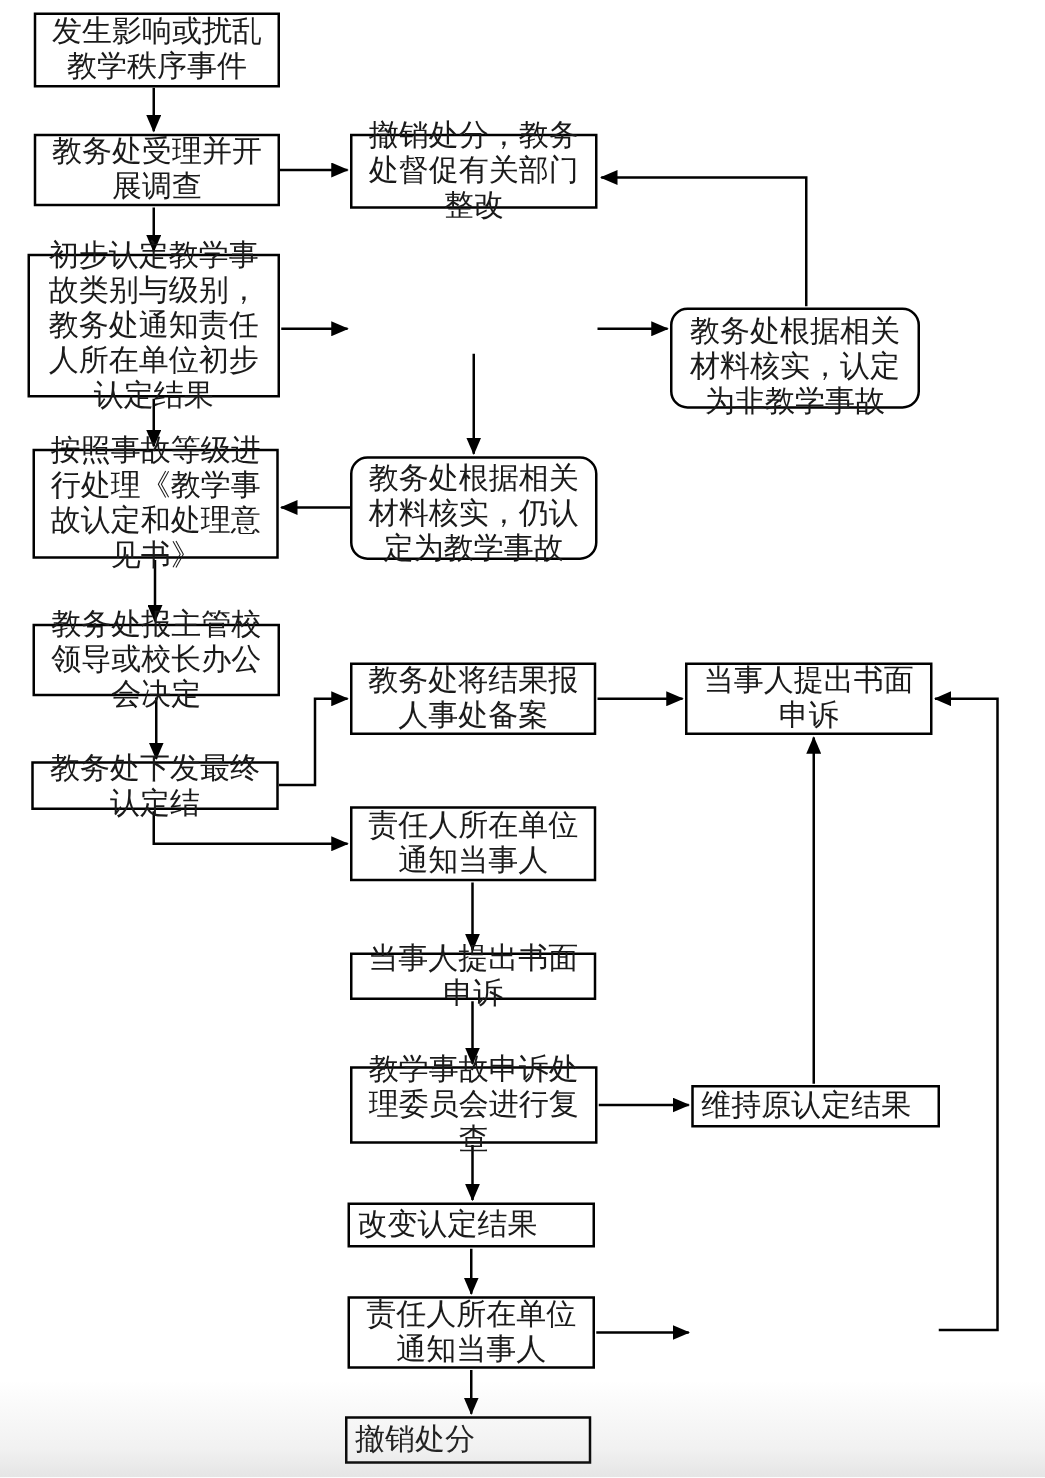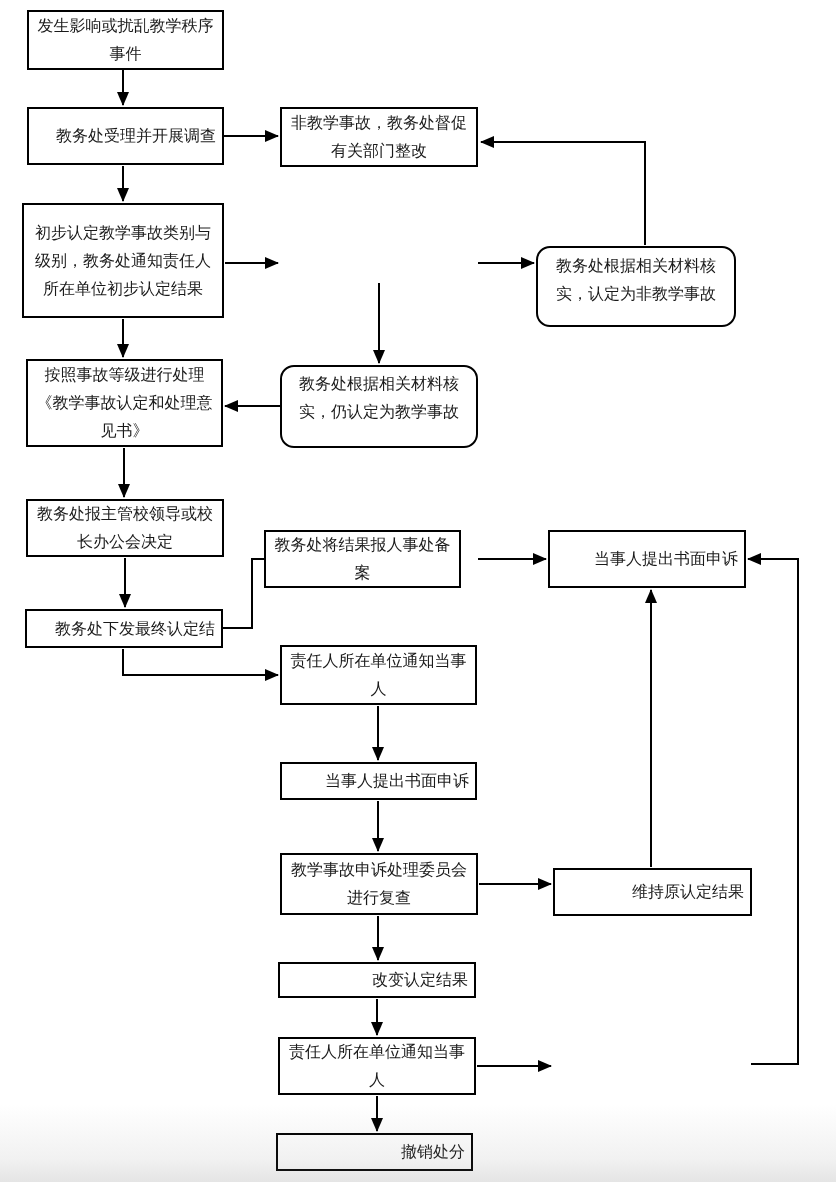--- a/index.html
+++ b/index.html
@@ -21,23 +21,23 @@
     width: 836px; height: 1182px;
     z-index: 1;
   }
   .node {
     position: absolute;
     box-sizing: border-box;
     background: #ffffff;
     border: 2.5px solid #000000;
     display: flex;
     align-items: center;
-    justify-content: flex-end;
+    justify-content: flex-start;
     text-align: center;
-    font-size: 16px;
+    font-size: 24px;
     line-height: 28px;
     color: #1a1a1a;
     padding: 1px 6px;
     z-index: 2;
   }
   .node.va-top {
     align-items: flex-start;
     padding-top: 4px;
     border-radius: 14px;
   }
@@ -92,21 +92,21 @@
 
   <div class="node" style="left:27px; top:10px; width:197px; height:60px;">
     <span>发生影响或扰乱教学秩序事件</span>
   </div>
 
   <div class="node" style="left:27px; top:107px; width:197px; height:58px;">
     <span>教务处受理并开展调查</span>
   </div>
 
   <div class="node" style="left:280px; top:107px; width:198px; height:60px;">
-    <span>非教学事故，教务处督促有关部门整改</span>
+    <span>撤销处分，教务处督促有关部门整改</span>
   </div>
 
   <div class="node" style="left:22px; top:203px; width:202px; height:115px;">
     <span>初步认定教学事故类别与级别，教务处通知责任人所在单位初步认定结果</span>
   </div>
 
 
   <div class="node va-top" style="left:536px; top:246px; width:200px; height:81px;">
     <span>教务处根据相关材料核实，认定为非教学事故</span>
   </div>
@@ -120,41 +120,41 @@
   </div>
 
   <div class="node" style="left:26px; top:499px; width:198px; height:58px;">
     <span>教务处报主管校领导或校长办公会决定</span>
   </div>
 
   <div class="node" style="left:25px; top:609px; width:198px; height:39px;">
     <span>教务处下发最终认定结</span>
   </div>
 
-  <div class="node" style="left:264px; top:530px; width:197px; height:58px;">
+  <div class="node" style="left:280px; top:530px; width:197px; height:58px;">
     <span>教务处将结果报人事处备案</span>
   </div>
 
   <div class="node" style="left:548px; top:530px; width:198px; height:58px;">
     <span>当事人提出书面申诉</span>
   </div>
 
   <div class="node" style="left:280px; top:645px; width:197px; height:60px;">
     <span>责任人所在单位通知当事人</span>
   </div>
 
   <div class="node" style="left:280px; top:762px; width:197px; height:38px;">
     <span>当事人提出书面申诉</span>
   </div>
 
   <div class="node" style="left:280px; top:853px; width:198px; height:62px;">
     <span>教学事故申诉处理委员会进行复查</span>
   </div>
 
-  <div class="node" style="left:553px; top:868px; width:199px; height:48px;">
+  <div class="node" style="left:553px; top:868px; width:199px; height:34px;">
     <span>维持原认定结果</span>
   </div>
 
   <div class="node" style="left:278px; top:962px; width:198px; height:36px;">
     <span>改变认定结果</span>
   </div>
 
   <div class="node" style="left:278px; top:1037px; width:198px; height:58px;">
     <span>责任人所在单位通知当事人</span>
   </div>

